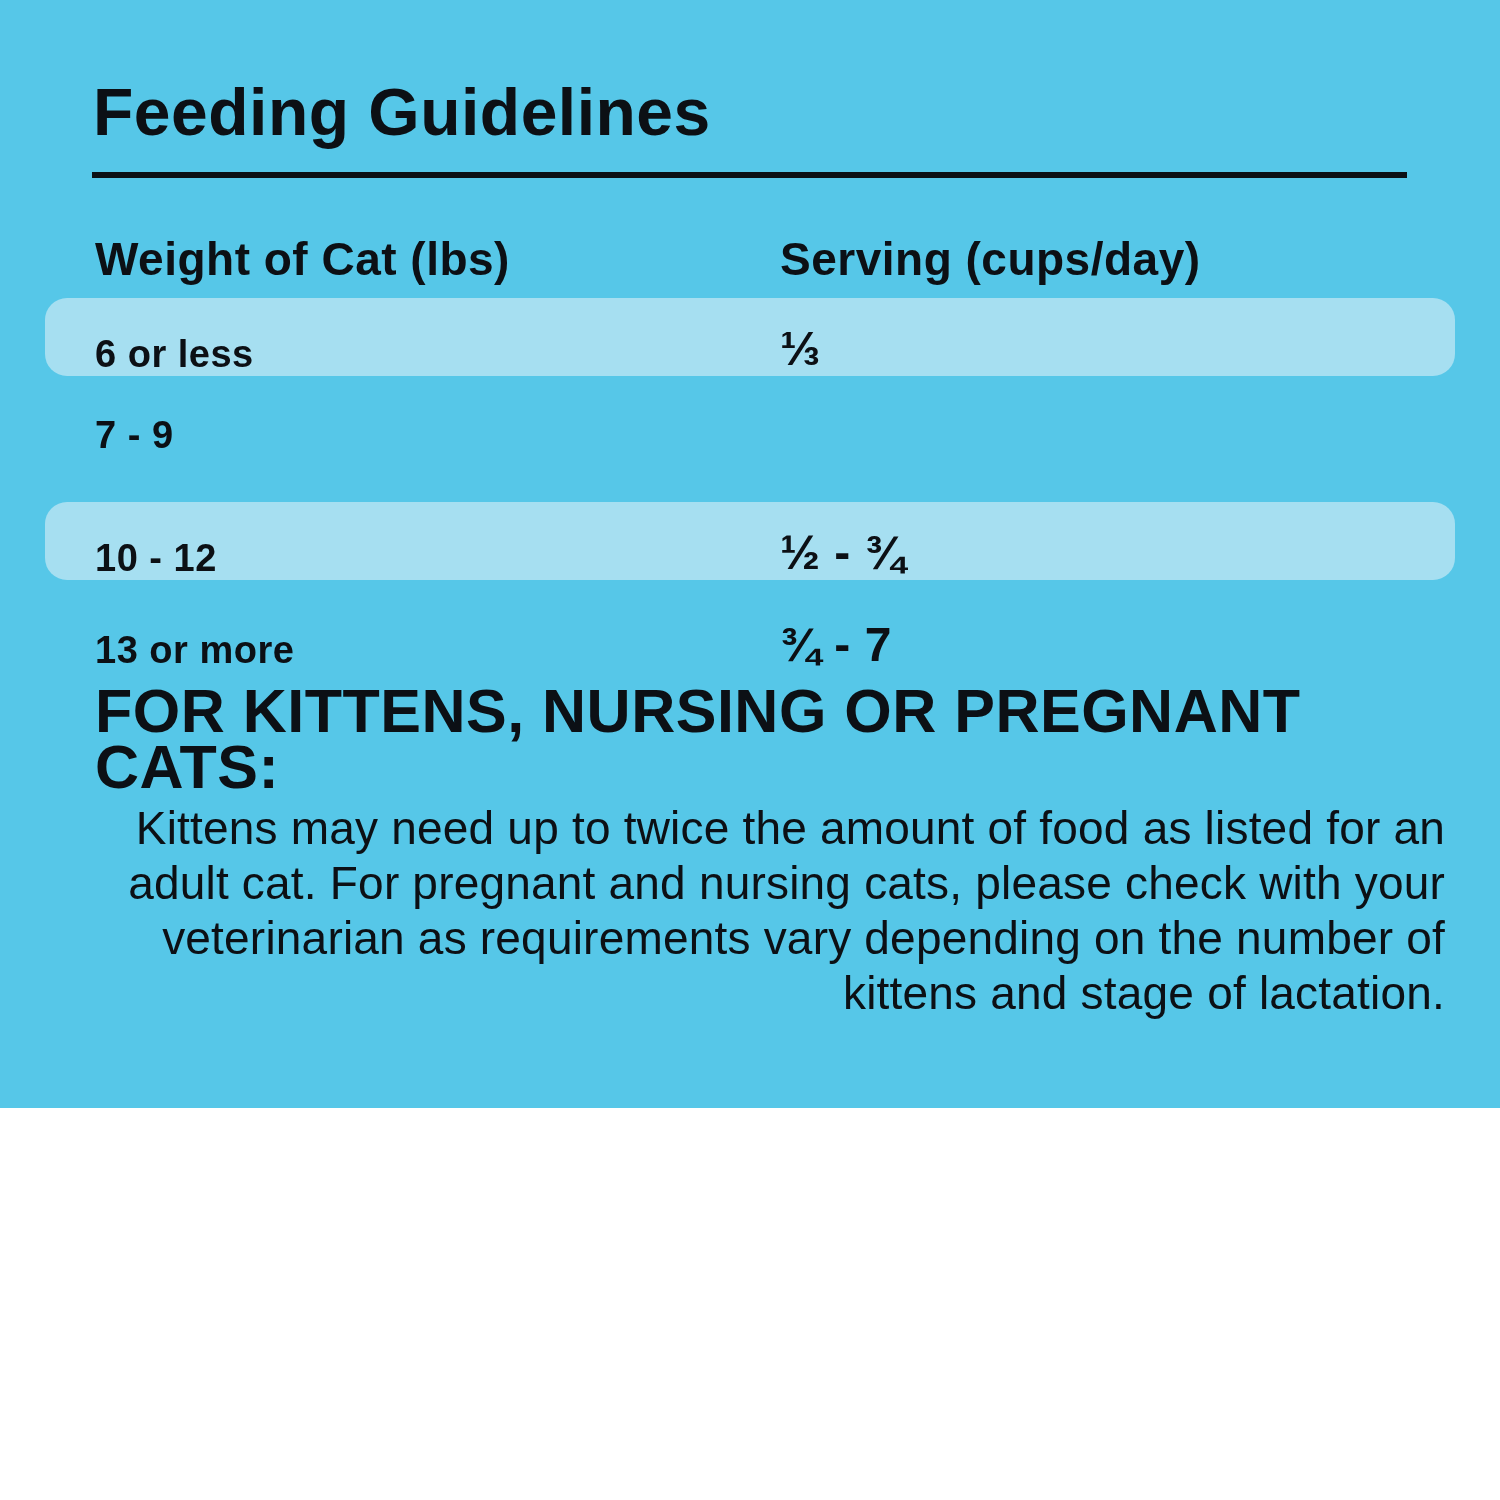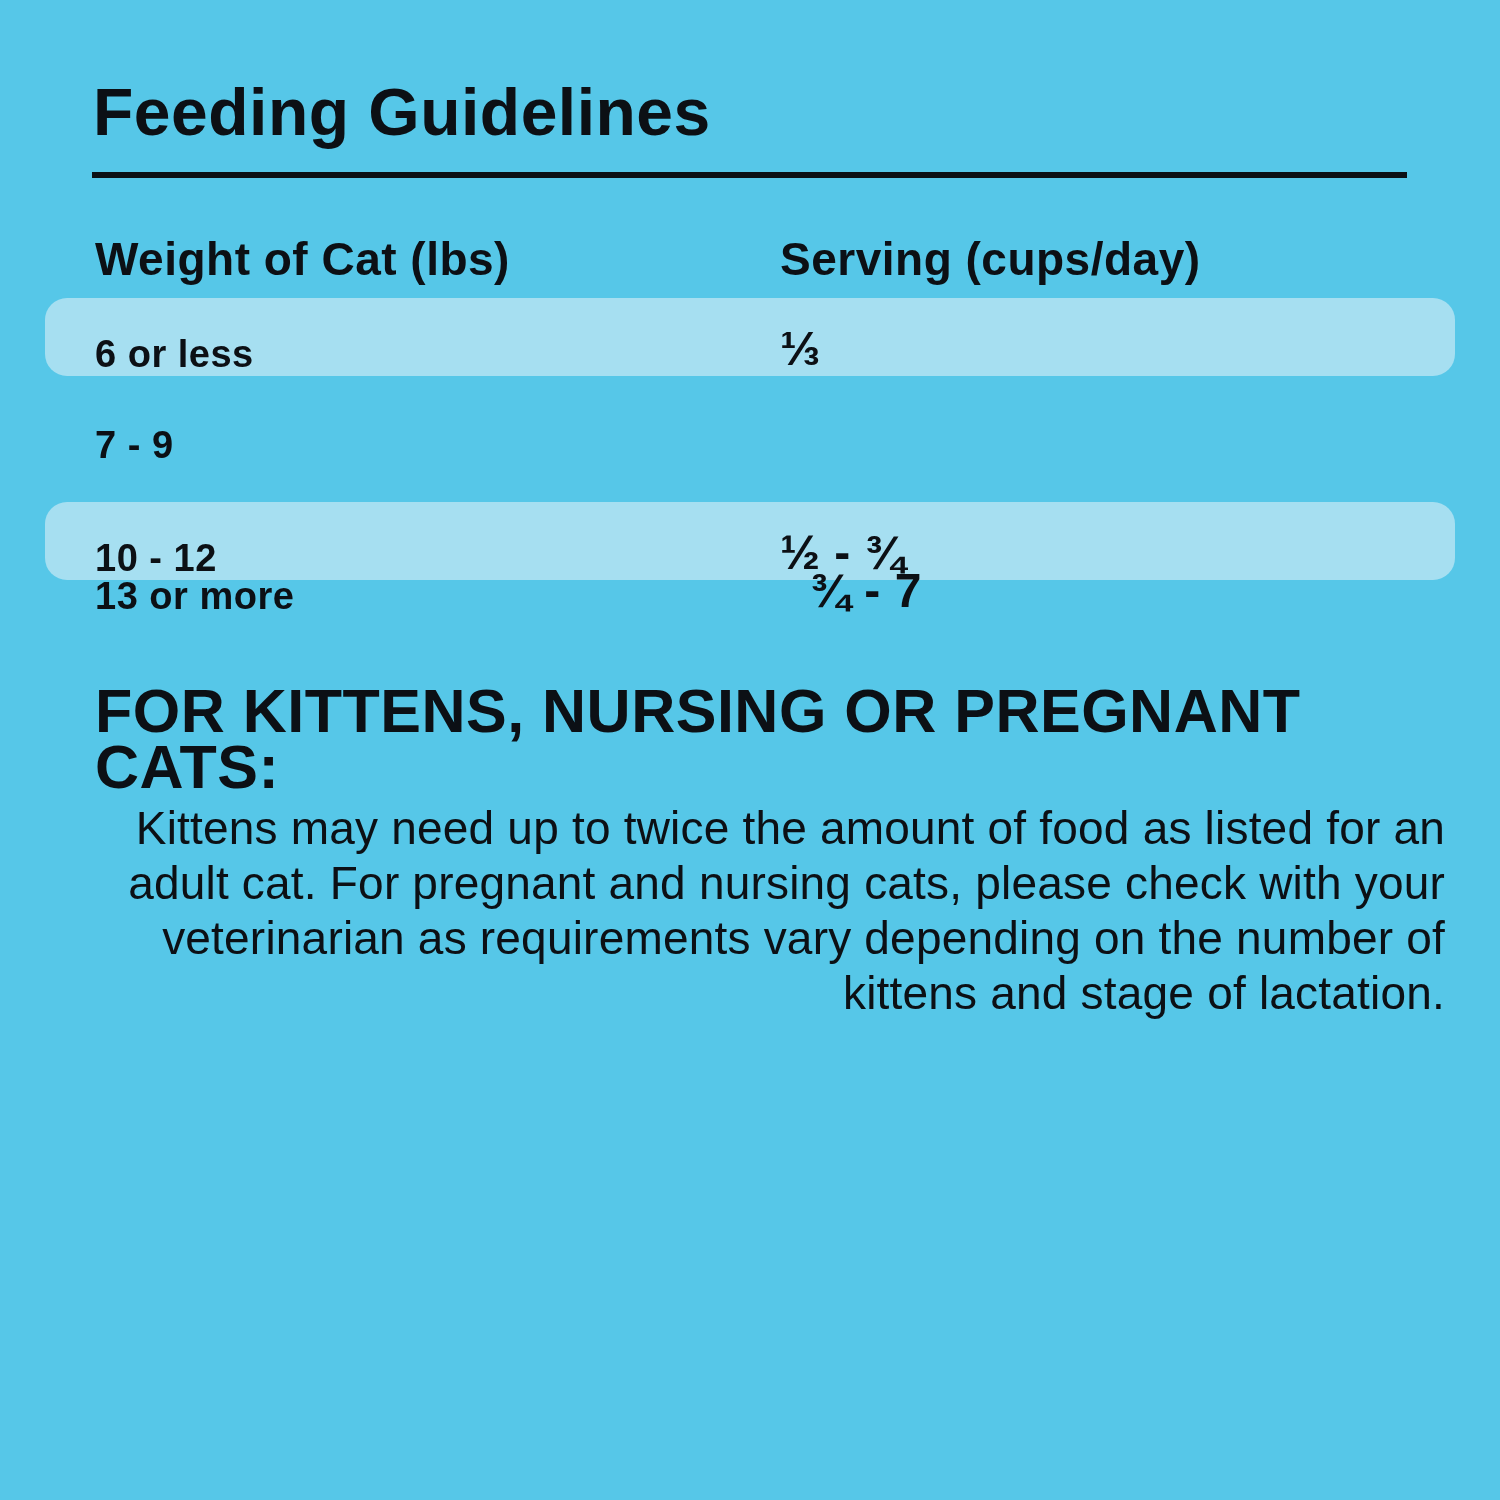--- a/index.html
+++ b/index.html
@@ -5,21 +5,21 @@
   :root {
     --background: #56C7E8;
     --row-highlight: #A6DFF1;
     --text: #0C1015;
   }
   * { margin: 0; padding: 0; box-sizing: border-box; }
   html, body { background: #ffffff; }
   .canvas {
     position: relative;
     width: 1500px;
-    height: 1500px;
+    height: 1108px;
     background: var(--background);
     font-family: "Liberation Sans", sans-serif;
     color: var(--text);
     overflow: hidden;
   }
   .title {
     position: absolute;
     left: 93px;
     top: 74px;
     font-size: 66px;
@@ -56,23 +56,23 @@
     font-weight: 700;
     letter-spacing: 0.5px;
   }
   .data-row .cell {
     font-size: 38px;
     font-weight: 700;
     letter-spacing: 0.5px;
   }
   .data-row .serving { font-size: 48px; }
   .row-0 { top: 298px; }
-  .row-1 { top: 389px; }
+  .row-1 { top: 379px; }
   .row-2 { top: 480px; margin-top: 22px; }
-  .row-3 { top: 540px; gap: 30px; }
+  .row-3 { top: 594px; }
   .band { background: var(--row-highlight); }
   .note {
     position: absolute;
     left: 95px;
     top: 683px;
     width: 1350px;
   }
   .note-heading {
     font-size: 61px;
     font-weight: 700;

